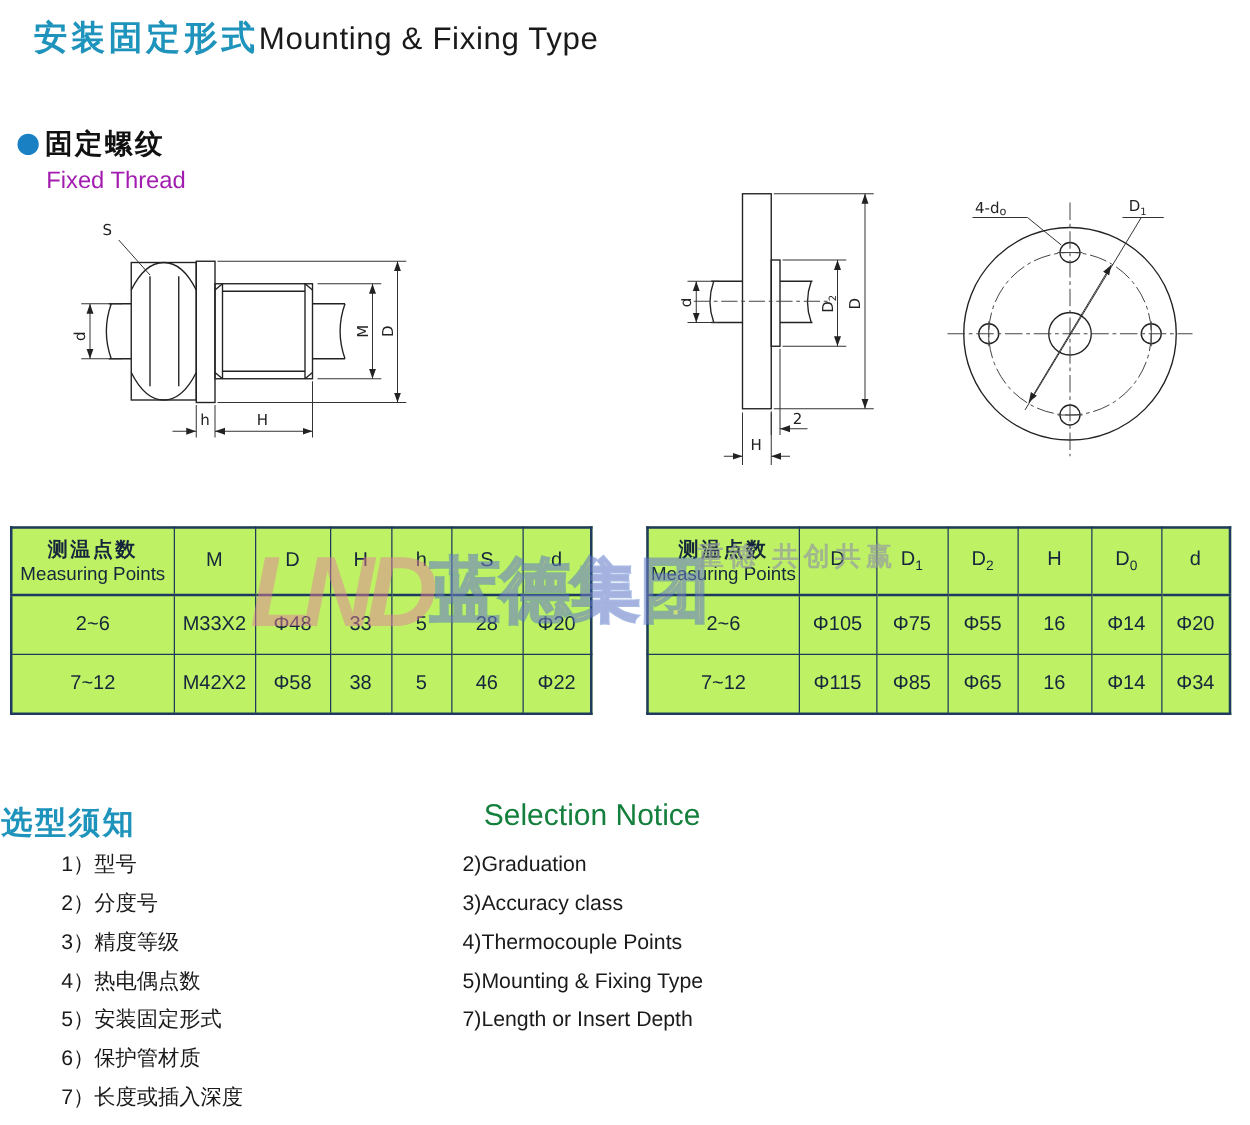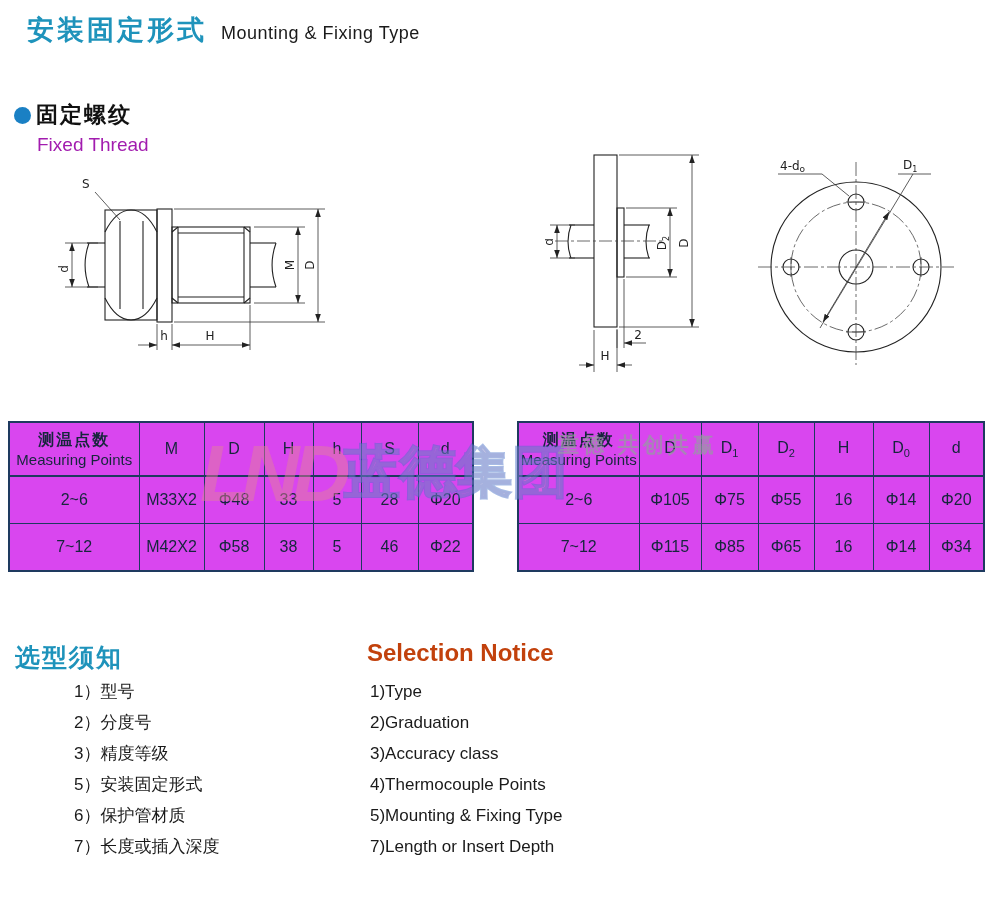--- a/index.html
+++ b/index.html
@@ -2,48 +2,48 @@
 <html><head>
 <meta charset="utf-8">
 <style>
   html,body{margin:0;padding:0;background:#fff;}
   .page{position:relative;width:1000px;height:900px;background:#ffffff;overflow:hidden;
         font-family:"Liberation Sans","DejaVu Sans",sans-serif;color:#111;}
   .abs{position:absolute;}
 
   
   .title-zh{font-size:27px;font-weight:700;color:#1e93bb;letter-spacing:3px;margin-left:15px;}
-  .title-en{font-size:18px;font-weight:500;color:#1a1a1a;margin-left:14px;letter-spacing:0.5px;}
+  .title-en{font-size:25px;font-weight:500;color:#1a1a1a;letter-spacing:0.5px;}
   .bullet{display:inline-block;width:17px;height:17px;border-radius:50%;background:#1a80c4;vertical-align:middle;margin-right:5px;}
   .sec-zh{font-size:22px;font-weight:700;color:#111;letter-spacing:2px;vertical-align:middle;}
   .sec-en{font-size:19px;color:#a21caf;margin:4px 0 0 23px;}
 
   
   svg text{font-family:"DejaVu Sans",sans-serif;fill:#222;}
   .dl{font-size:12px;}
   line,path,rect,circle{shape-rendering:geometricPrecision;}
 
   
-  .dtable{position:absolute;border-collapse:collapse;background:#d946ef;table-layout:fixed;border:2px solid #1e3a5f;}
+  .dtable{position:absolute;border-collapse:collapse;background:#bef264;table-layout:fixed;border:2px solid #1e3a5f;}
   .dtable td{border:1px solid #1e3a5f;text-align:center;vertical-align:middle;color:#16263c;font-size:16px;padding:0;}
   .dtable tr.hdr td{border-bottom:2px solid #1e3a5f;}
   .hdr-zh{font-size:16px;font-weight:600;letter-spacing:2px;}
   .hdr-en{font-size:15px;}
   .dtable sub{font-size:11px;}
 
   
   .wm-logo{font-size:80px;font-weight:800;font-style:italic;letter-spacing:-7px;
            color:rgba(226,125,158,0.50);line-height:1;}
   .wm-brand{font-size:56px;font-weight:700;letter-spacing:0px;line-height:1;
             color:rgba(240,170,190,0.22);-webkit-text-stroke:2px rgba(72,112,200,0.48);}
   .wm-slogan{font-size:21px;letter-spacing:4px;color:rgba(148,156,160,0.70);font-weight:600;}
 
   
   .sel-zh{font-size:25px;font-weight:700;color:#1e93bb;letter-spacing:2px;}
-  .sel-en{font-size:24px;font-weight:700;color:#c2410c;}
+  .sel-en{font-size:24px;font-weight:400;color:#15803d;margin-left:20px;}
   .list{font-size:17px;color:#1a1a1a;line-height:31px;}
   .list div{white-space:pre;}
 </style>
 </head>
 <body>
 
 <div class="page">
 
   <div class="abs" style="left:12px;top:12px;">
     <span class="title-zh">安装固定形式</span><span class="title-en">Mounting &amp; Fixing Type</span>
@@ -288,34 +288,34 @@
       <td>Φ14</td>
       <td>Φ34</td>
     </tr>
   </tbody>
     </table>
 
   <div class="abs wm-logo" style="left:200px;top:434px;">LND</div>
   <div class="abs wm-brand" style="left:344px;top:444px;">蓝德集团</div>
   <div class="abs wm-slogan" style="left:558px;top:431px;">重德 共创共赢</div>
 
-  <div class="abs sel-zh" style="left:15px;top:641px;text-align:right;">选型须知</div>
+  <div class="abs sel-zh" style="left:1px;top:641px;text-align:right;">选型须知</div>
   <div class="abs sel-en" style="left:367px;top:639px;">Selection Notice</div>
 
-  <div class="abs list" style="left:74px;top:676px;">
+  <div class="abs list" style="left:49px;top:676px;">
     <div>1）型号</div>
     <div>2）分度号</div>
     <div>3）精度等级</div>
+    <div>4）热电偶点数</div>
     <div>5）安装固定形式</div>
     <div>6）保护管材质</div>
     <div>7）长度或插入深度</div>
   </div>
 
   <div class="abs list" style="left:370px;top:676px;">
-    <div>1)Type</div>
     <div>2)Graduation</div>
     <div>3)Accuracy class</div>
     <div>4)Thermocouple Points</div>
     <div>5)Mounting &amp; Fixing Type</div>
     <div>7)Length or Insert Depth</div>
   </div>
 
 </div>
 
 </body></html>

